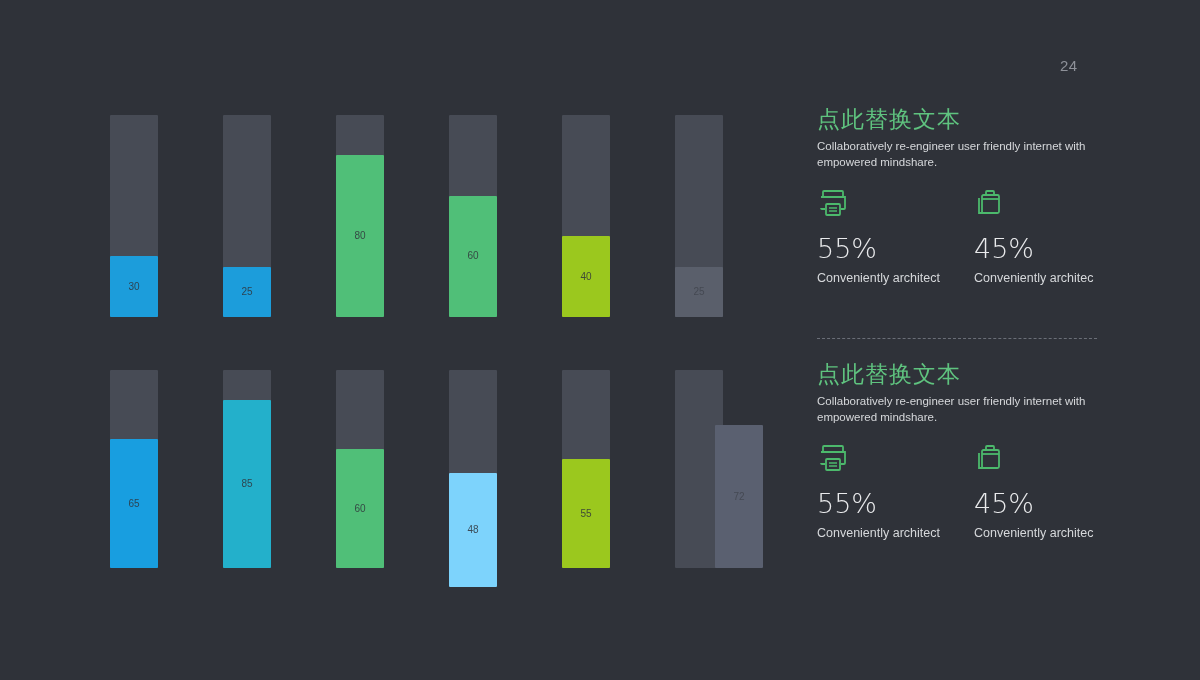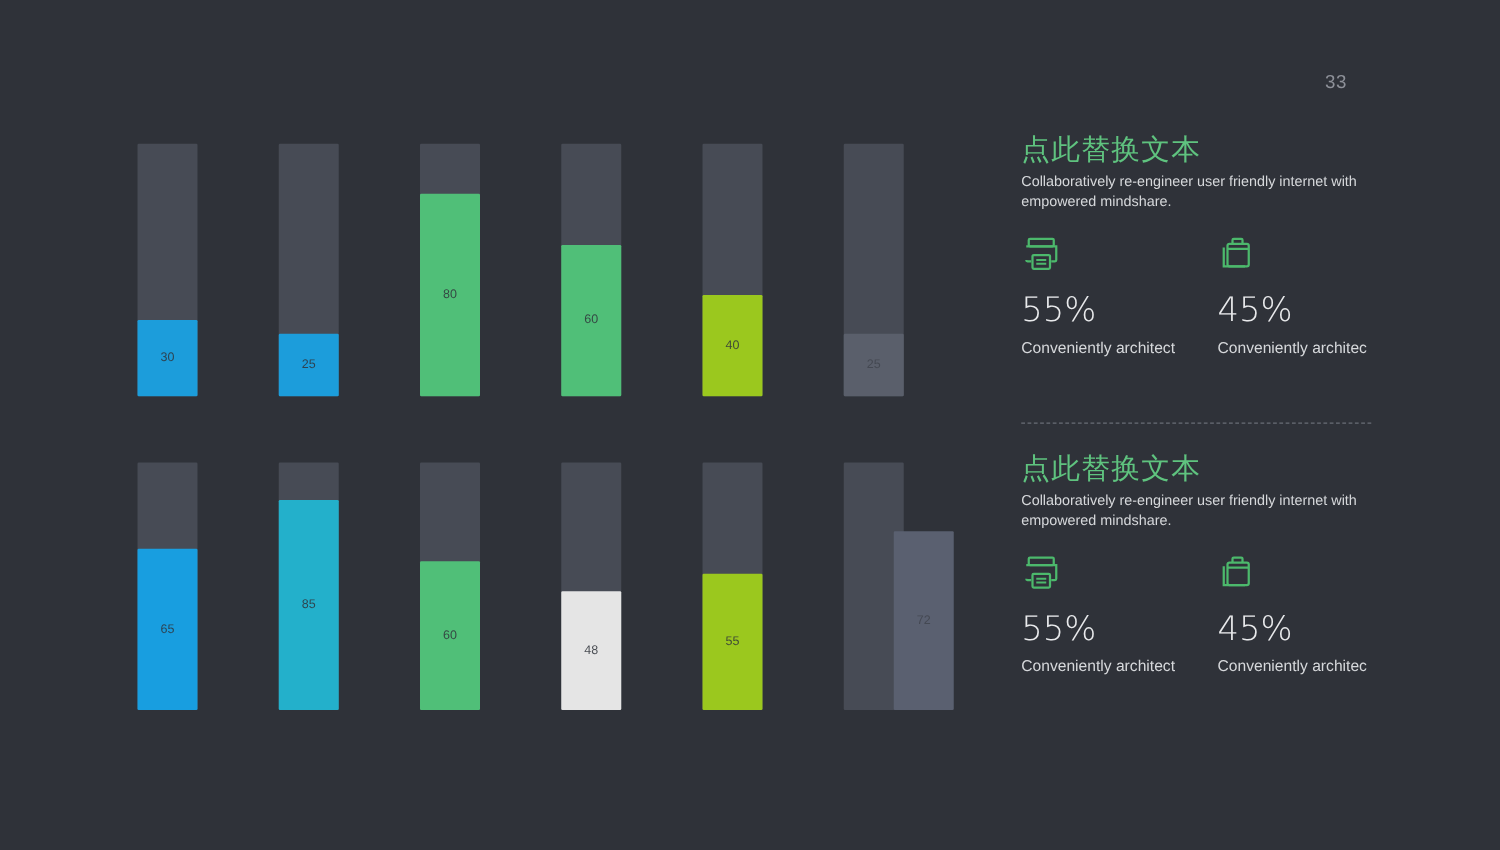--- a/index.html
+++ b/index.html
@@ -136,21 +136,21 @@
     width: 280px;
     height: 1px;
     border-top: 1px dashed #6a6e77;
   }
 </style>
 </head>
 <body>
 
 <div class="slide">
 
-  <div class="page-number">33</div>
+  <div class="page-number">24</div>
 
   <div class="chart-area">
 
     <div class="bar-col" style="left:110px;top:115px;">
       <div class="bar-track" style="height:202px;"></div>
       <div class="bar-fill" style="height:60.6px;background:#1c9ddb;top:141.4px;">
         <span class="bar-value">30</span>
       </div>
     </div>
     <div class="bar-col" style="left:223px;top:115px;">
@@ -197,21 +197,21 @@
       </div>
     </div>
     <div class="bar-col" style="left:336px;top:370px;">
       <div class="bar-track" style="height:198px;"></div>
       <div class="bar-fill" style="height:118.8px;background:#50bf78;top:79.2px;">
         <span class="bar-value">60</span>
       </div>
     </div>
     <div class="bar-col" style="left:449px;top:370px;">
       <div class="bar-track" style="height:198px;"></div>
-      <div class="bar-fill" style="height:95.0px;background:#e5e5e5;top:103px;">
+      <div class="bar-fill" style="height:114px;background:#7dd3fc;top:103px;">
         <span class="bar-value">48</span>
       </div>
     </div>
     <div class="bar-col" style="left:562px;top:370px;">
       <div class="bar-track" style="height:198px;"></div>
       <div class="bar-fill" style="height:108.9px;background:#9bc81e;top:89.1px;">
         <span class="bar-value">55</span>
       </div>
     </div>
     <div class="bar-col" style="left:675px;top:370px;">

